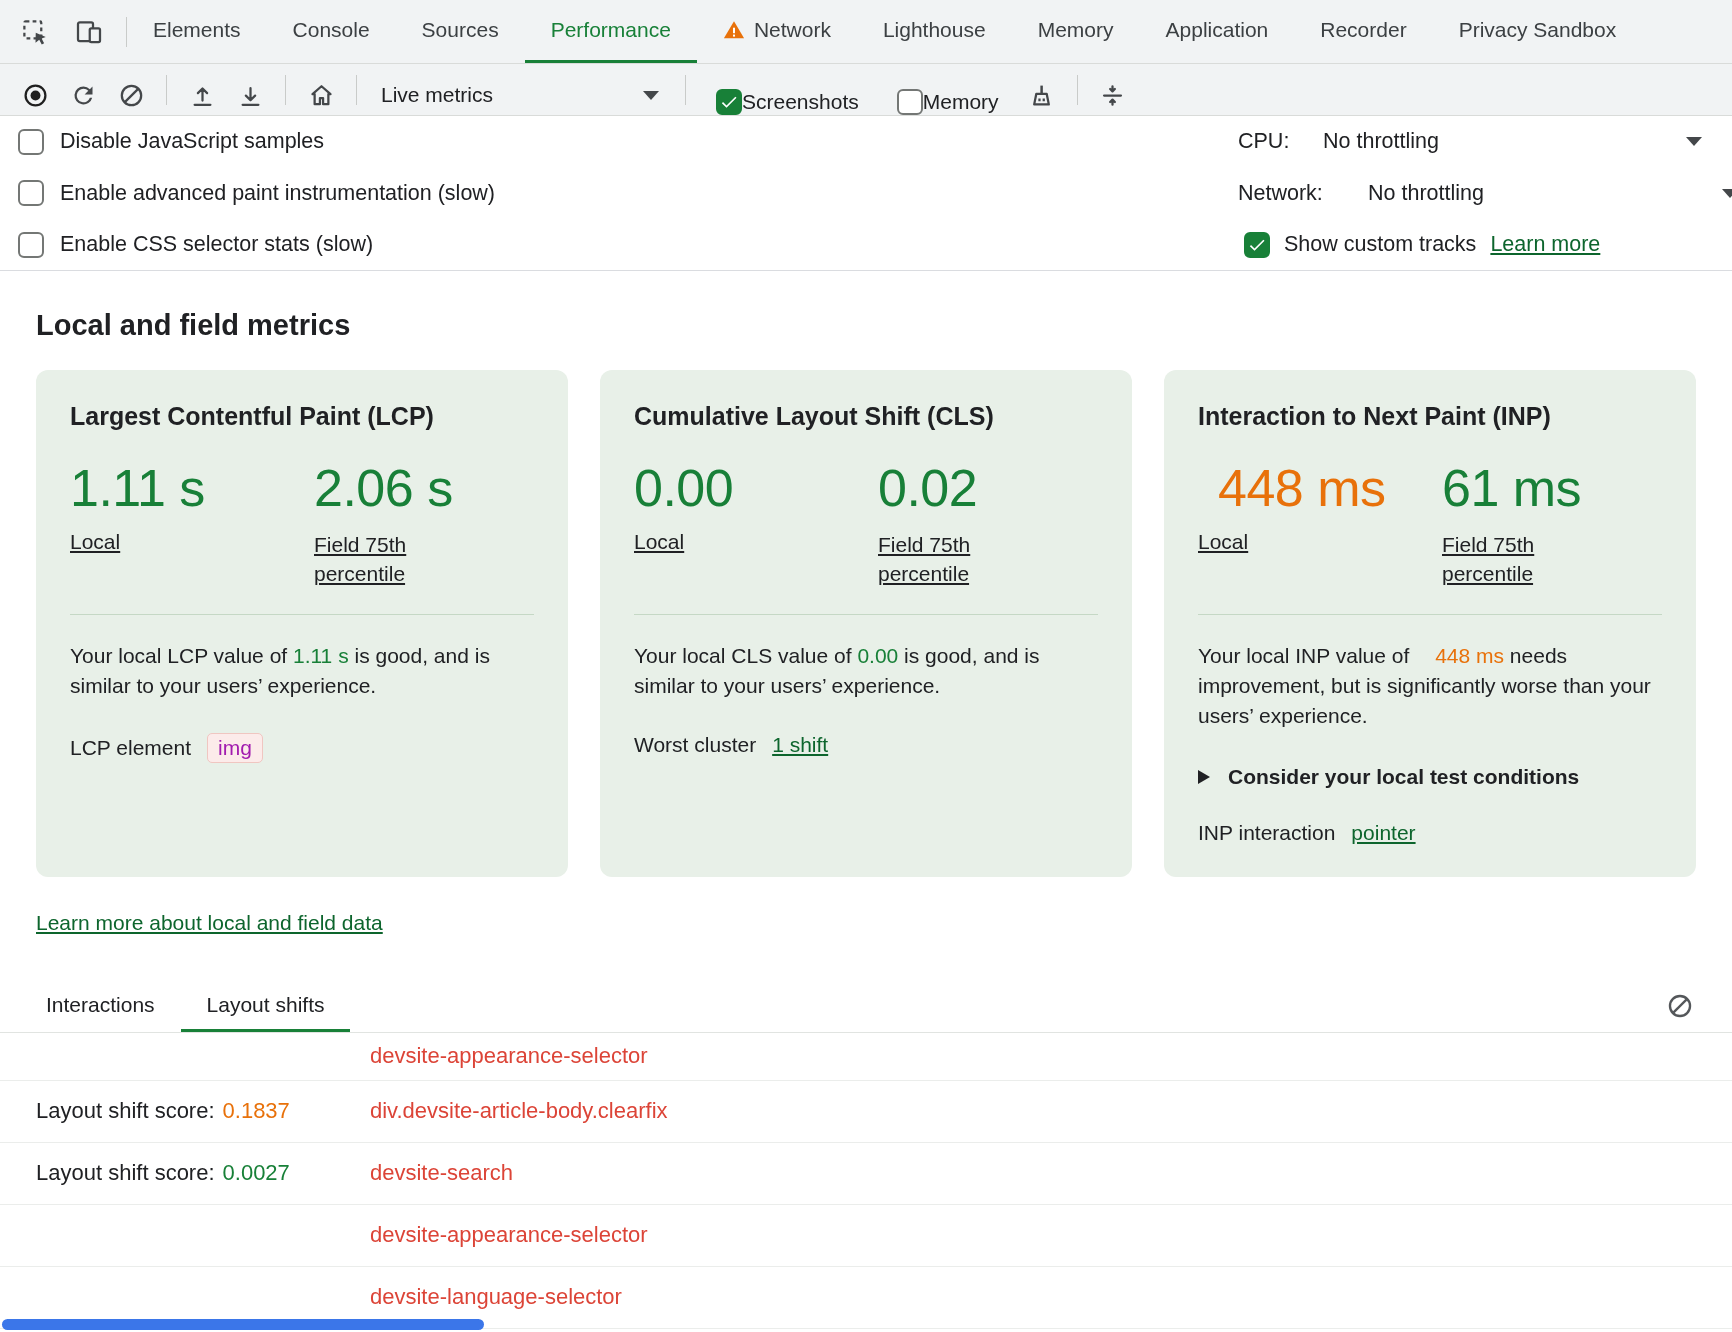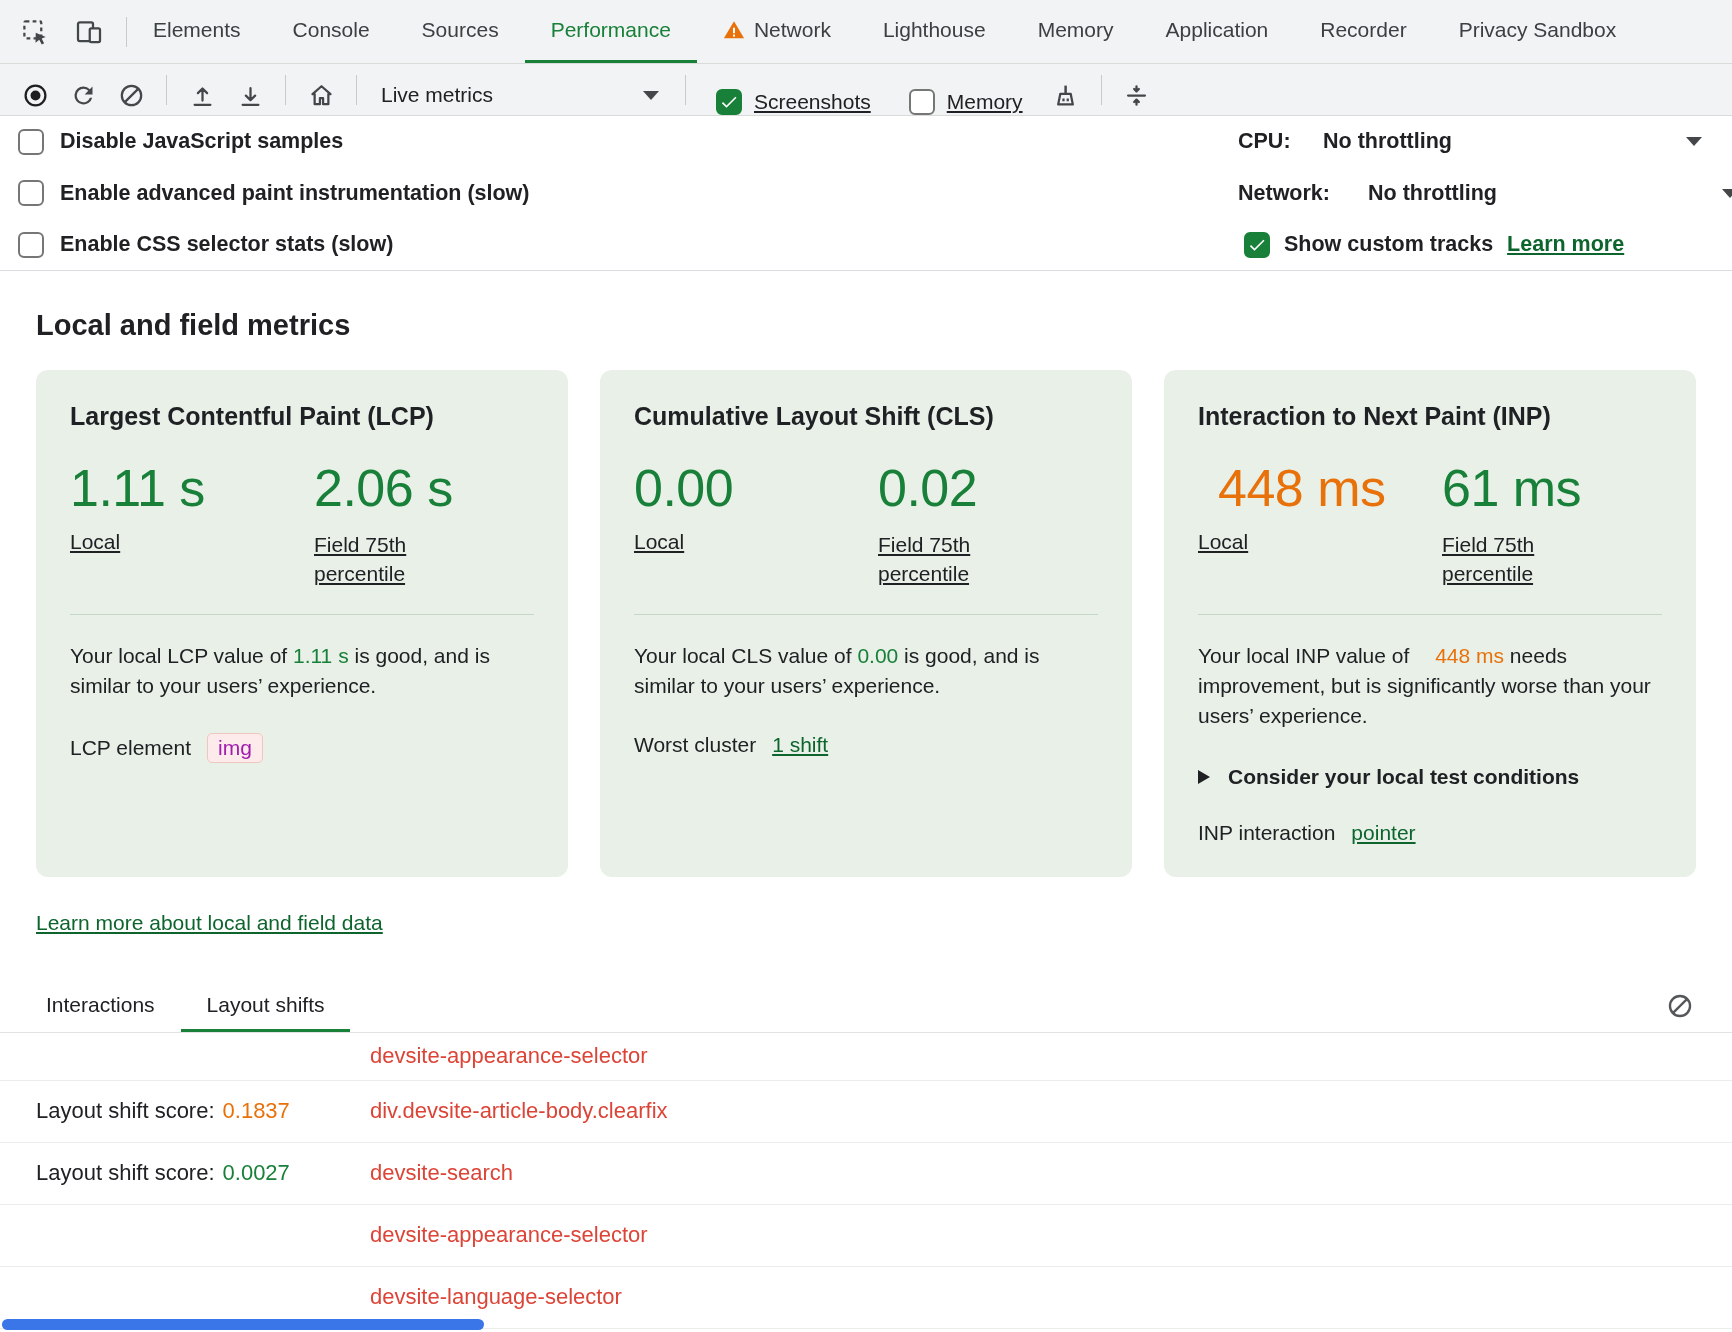--- a/index.html
+++ b/index.html
@@ -39,24 +39,24 @@
   .toolbar .vsep { margin:0 8px; }
   .mode-select {
     width:300px; height:40px; display:flex; align-items:center; justify-content:space-between;
     padding:0 12px 0 10px; font-size:21px; color:#202124;
   }
   .chev { width:0; height:0; border-left:8px solid transparent; border-right:8px solid transparent; border-top:9px solid #44474a; }
   .cb { width:26px; height:26px; border:2px solid #747775; border-radius:6px; background:#fff; flex:none;
         display:flex; align-items:center; justify-content:center; }
   .cb.checked { background:#188038; border-color:#188038; }
   .cb svg { width:20px; height:20px; }
-  .cb-row { display:flex; align-items:center; gap:12px; padding:0 16px; font-size:21px;text-decoration:underline; }
+  .cb-row { display:flex; align-items:center; padding:0 16px; font-size:21px; }
 
   
-  .settings { position:relative; height:155px; border-bottom:1px solid #dadce0; background:#fff;font-weight:bold; }
+  .settings { position:relative; height:155px; border-bottom:1px solid #dadce0; background:#fff; }
   .setting-row { height:51.6px; display:flex; align-items:center; gap:16px; padding-left:18px; font-size:21.5px; }
   .right-row { position:absolute; left:1238px; width:494px; height:51.6px; display:flex; align-items:center; font-size:21.5px; }
   .right-row .rlabel.w85 { width:85px; }
   .right-row .rlabel.w130 { width:130px; }
   .right-row .chev.cpu { margin-left:auto; margin-right:30px; }
   .right-row .chev.net { margin-left:auto; margin-right:-6px; }
   .glink { color:#0d652d; text-decoration:underline; cursor:pointer; }
   .row3pad { padding-left:6px; gap:14px; }
 
   

